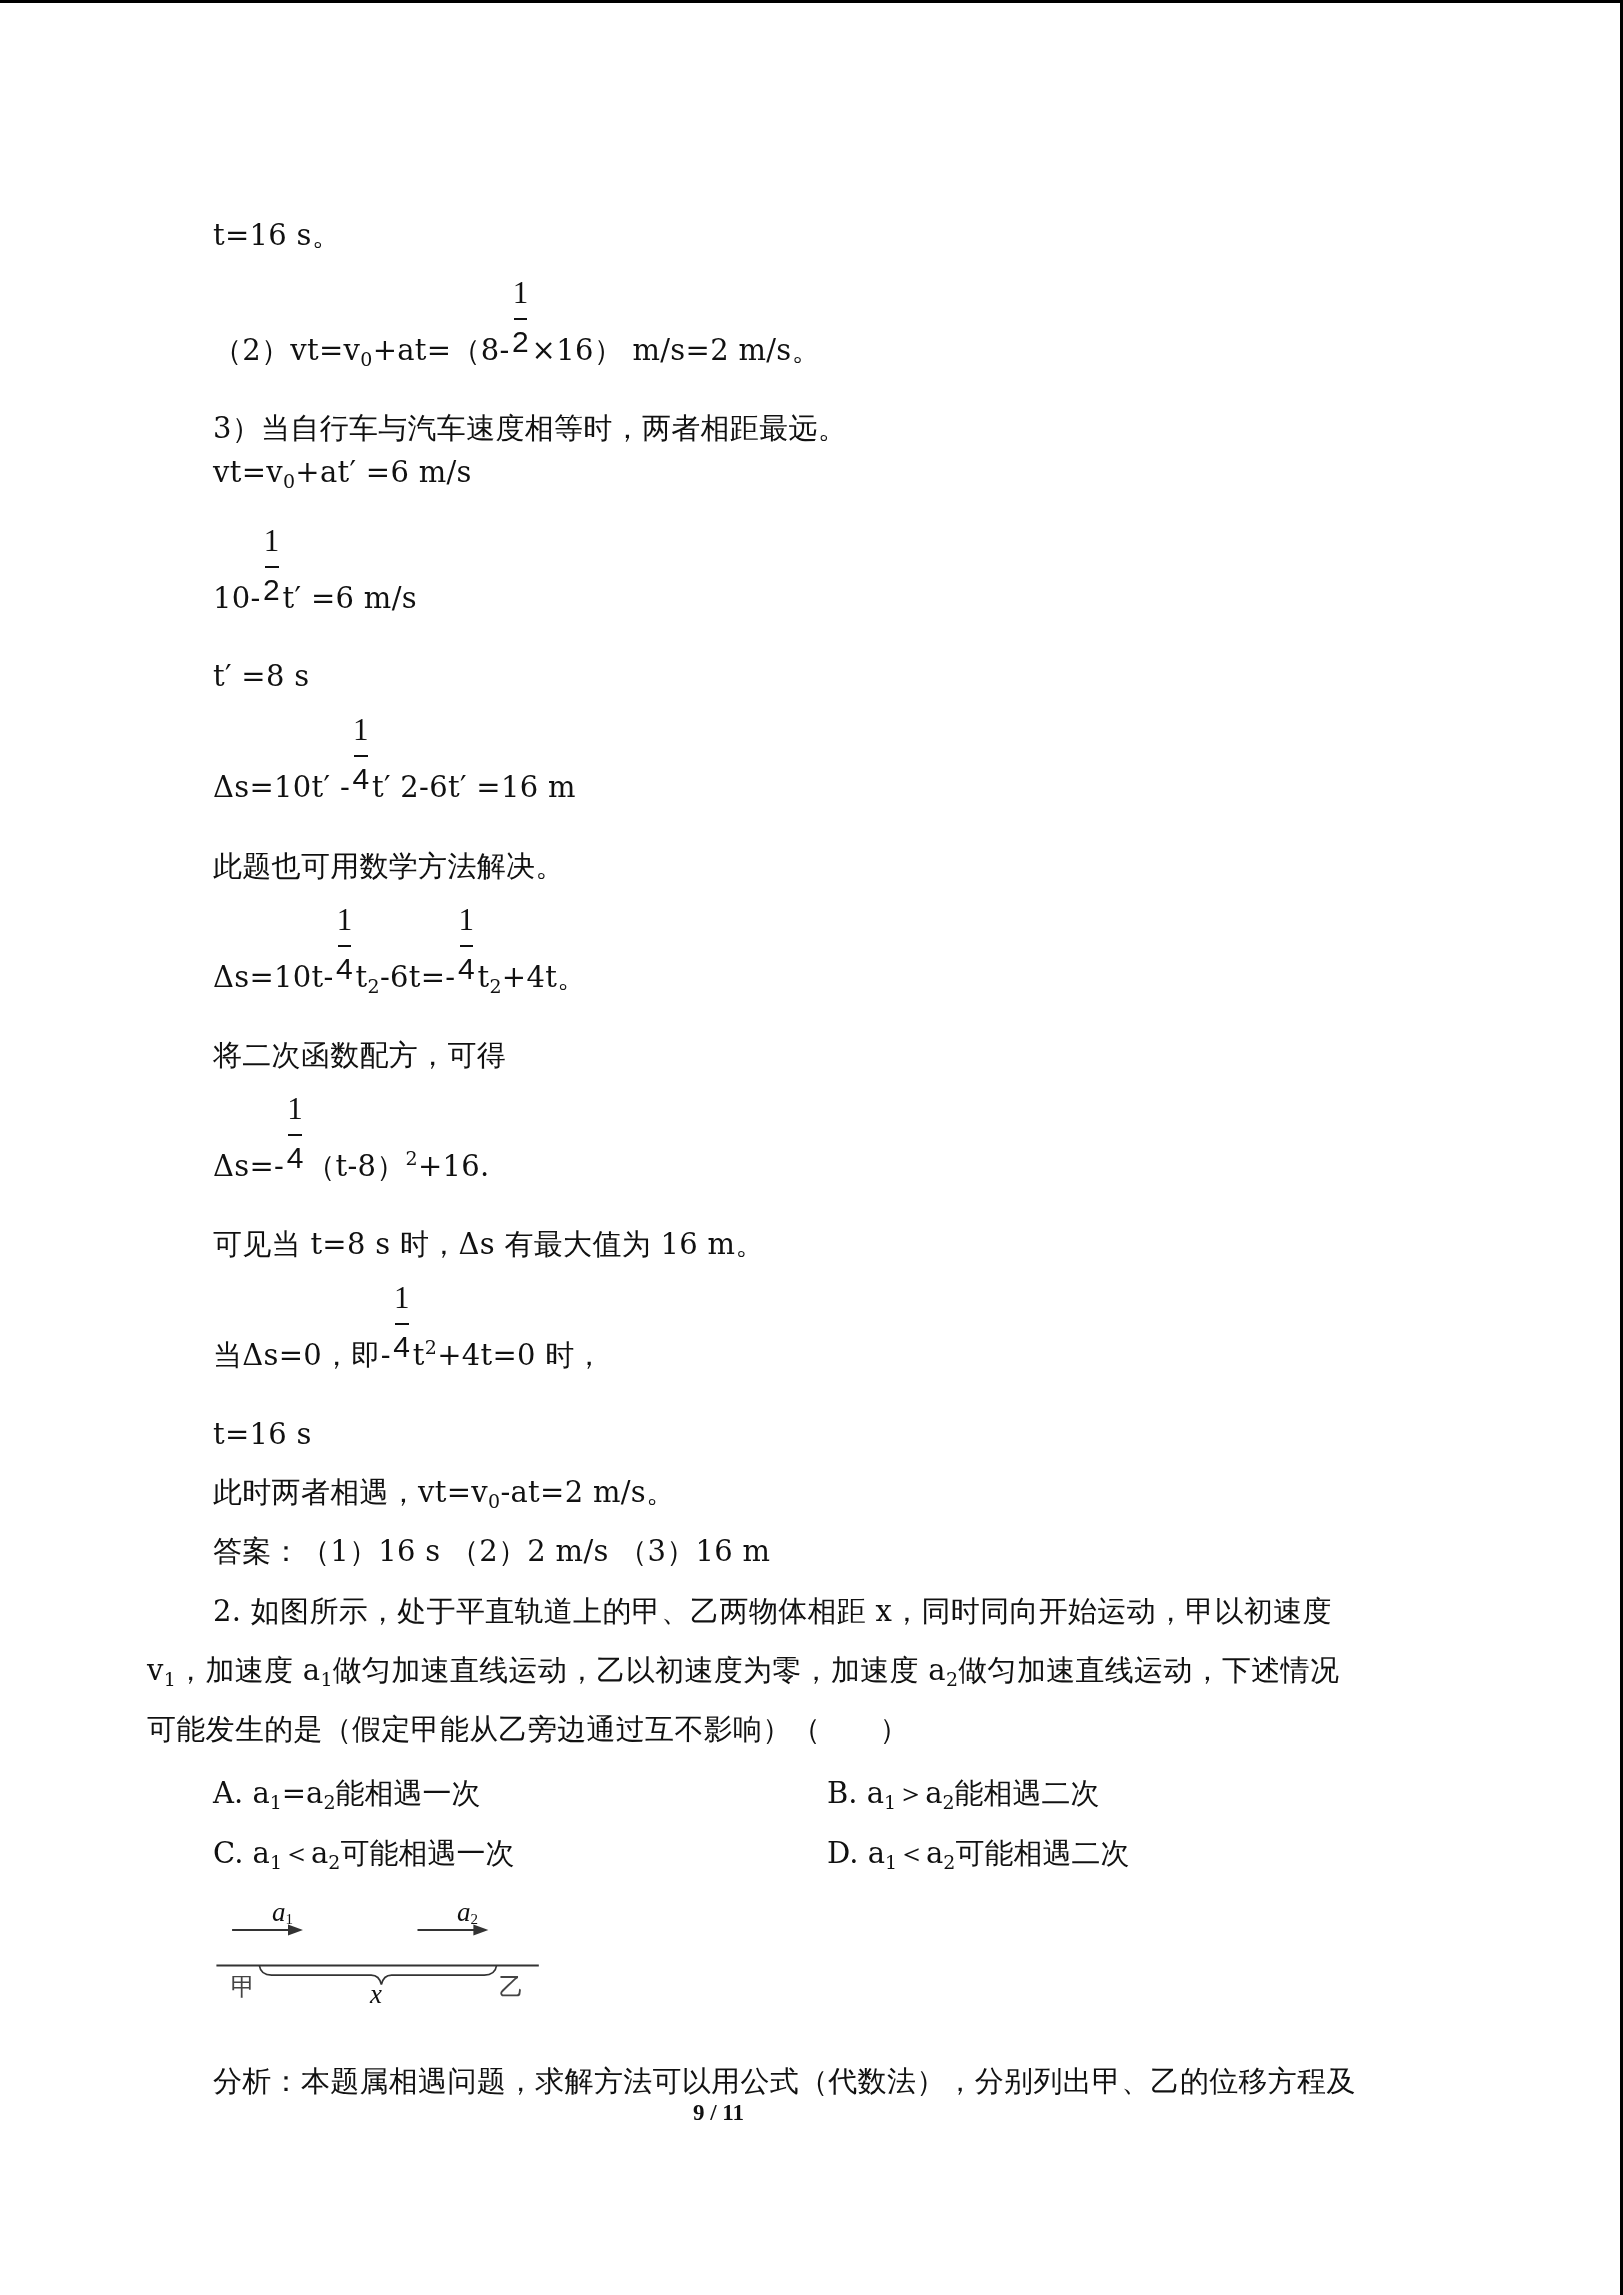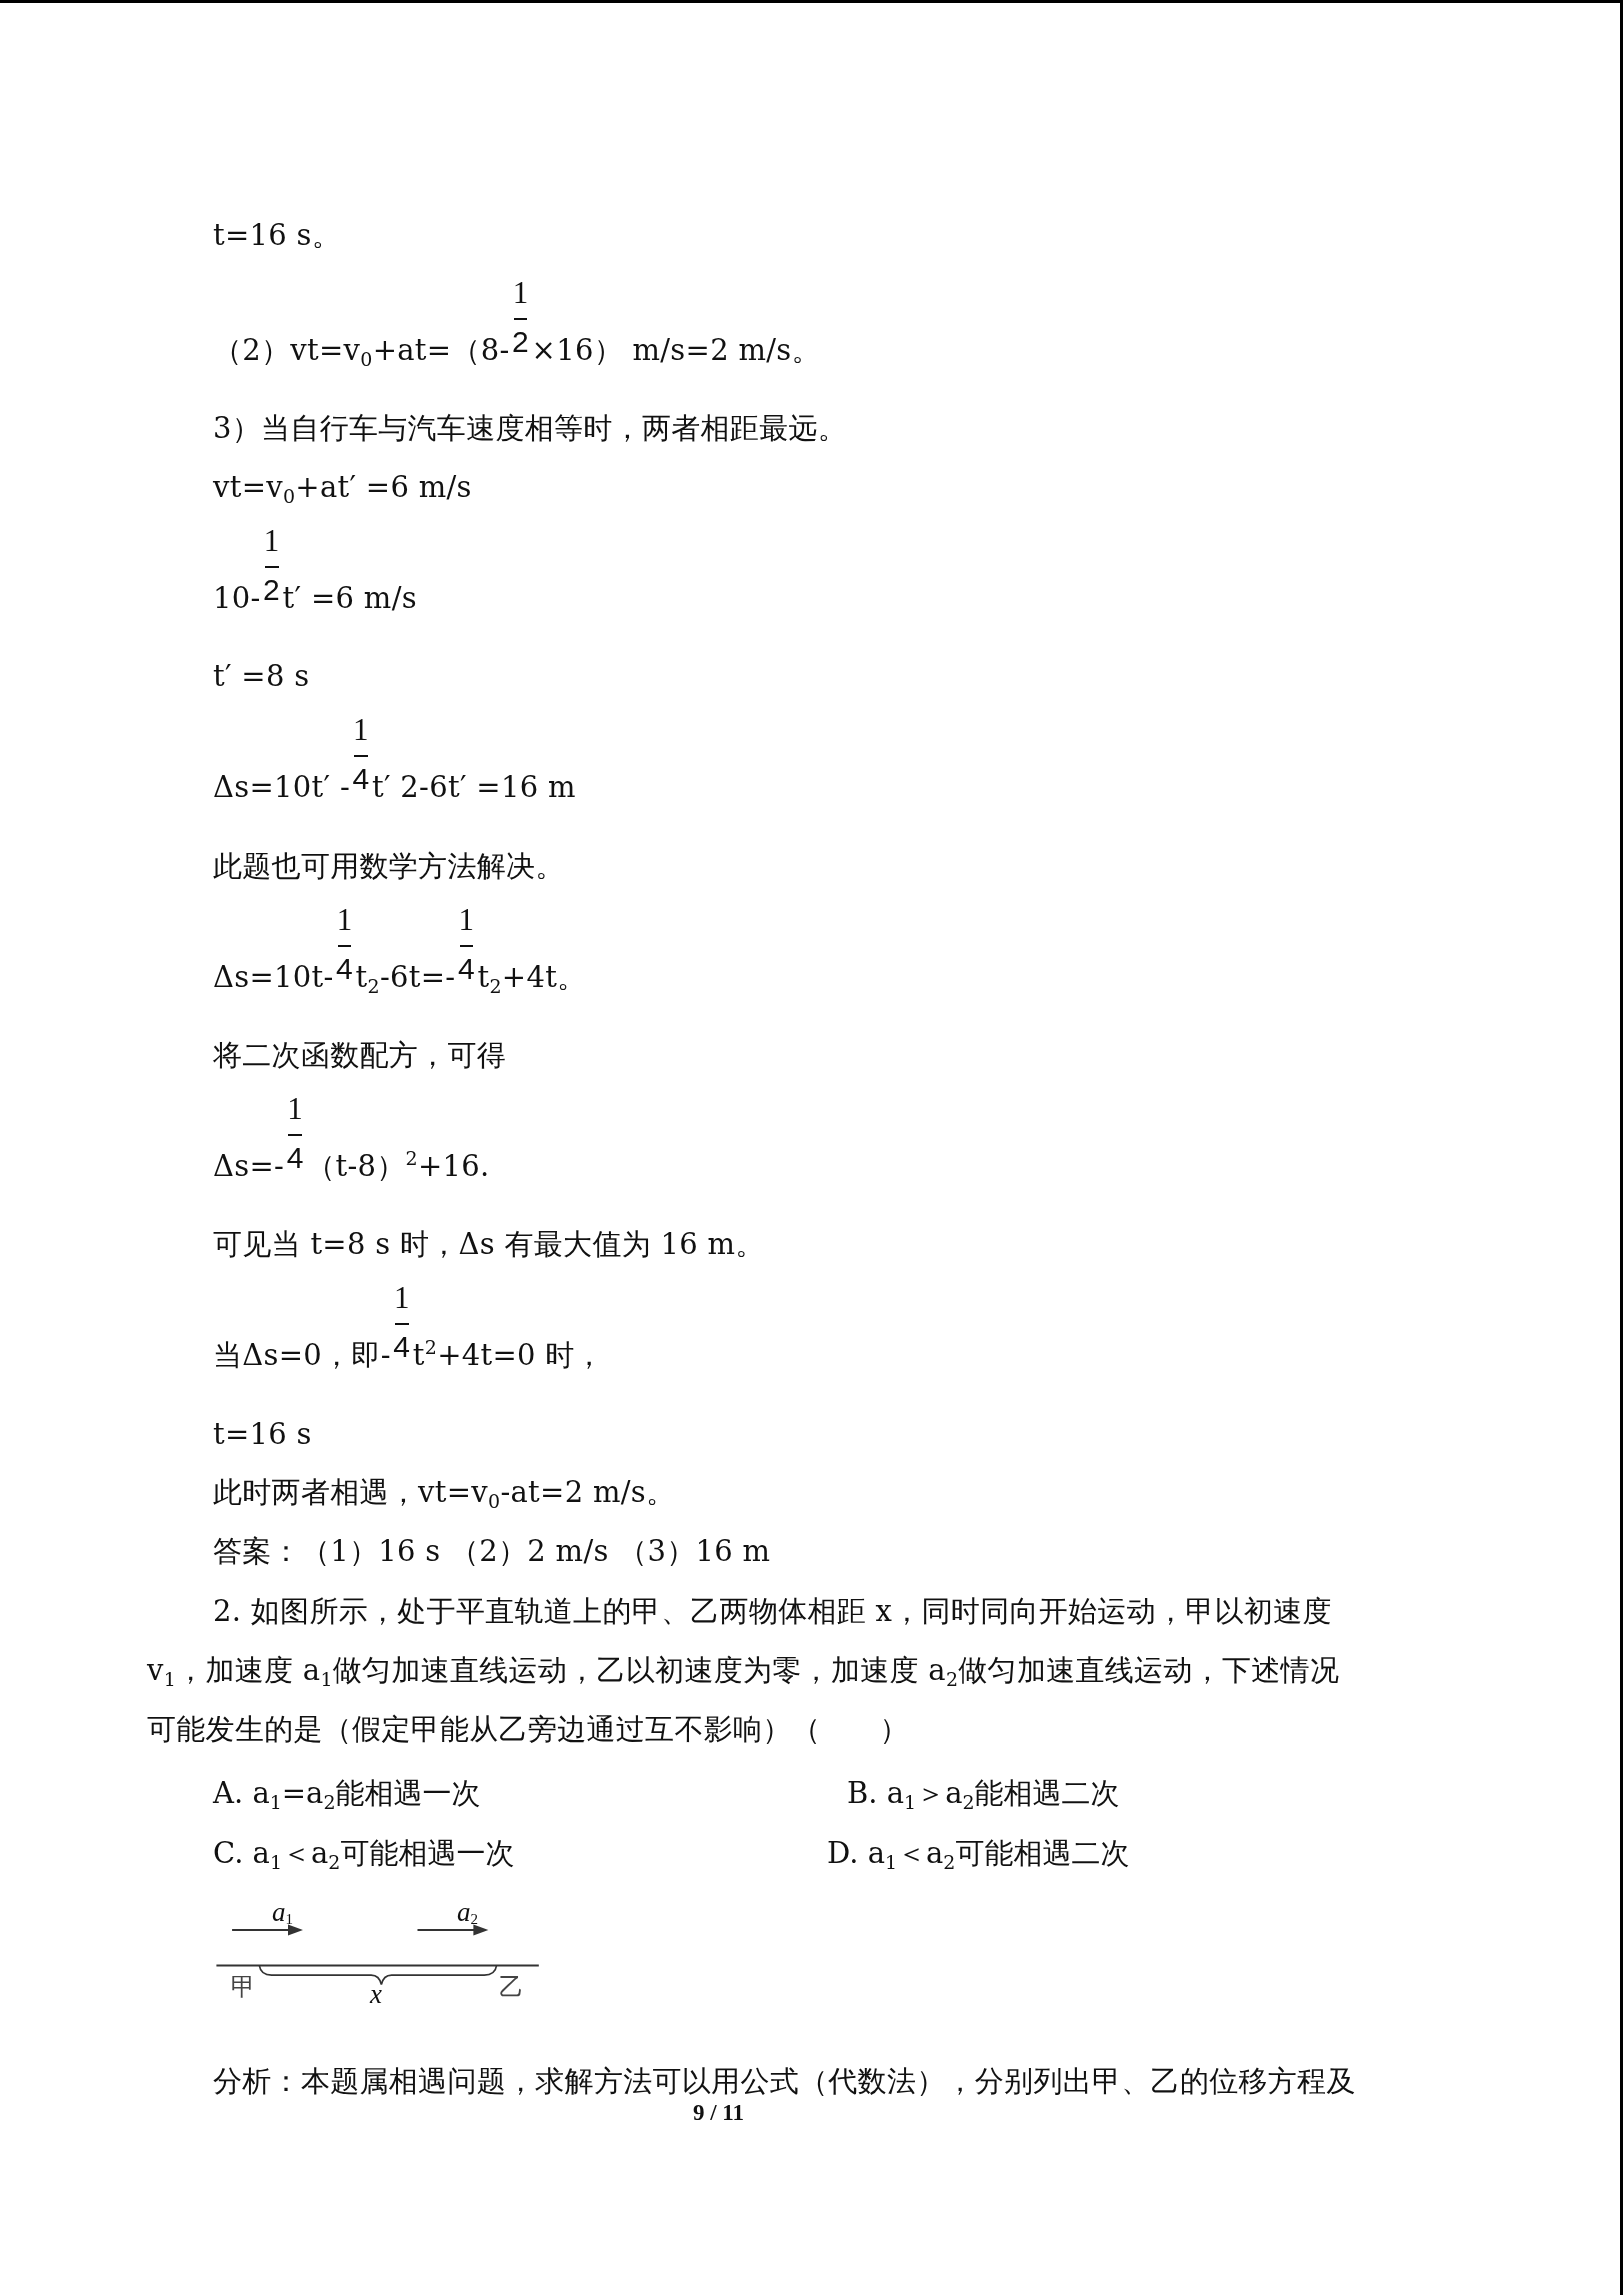--- a/index.html
+++ b/index.html
@@ -117,21 +117,21 @@
 </div>
 
 <div class="line" style="top:333px;">
   <span>（2）vt=v</span><sub>0</sub><span>+at=（8-</span><span class="frac"><span class="num">1</span><span class="bar"></span><span class="den">2</span></span><span>×16） m/s=2 m/s。</span>
 </div>
 
 <div class="line" style="top:411px;">
   <span>3）当自行车与汽车速度相等时，两者相距最远。</span>
 </div>
 
-<div class="line" style="top:470px;text-align:center;">
+<div class="line" style="top:455px;text-align:center;">
   <span>vt=v</span><sub>0</sub><span>+at′ =6 m/s</span>
 </div>
 
 <div class="line" style="top:581px;">
   <span>10-</span><span class="frac"><span class="num">1</span><span class="bar"></span><span class="den">2</span></span><span>t′ =6 m/s</span>
 </div>
 
 <div class="line" style="top:659px;">
   <span>t′ =8 s</span>
 </div>
@@ -179,21 +179,21 @@
 <div class="para" style="top:1582px;">
   <span class="first-indent"></span><span>2. 如图所示，处于平直轨道上的甲、乙两物体相距 x，同时同向开始运动，甲以初速度</span><br>
   <span>v</span><sub>1</sub><span>，加速度 a</span><sub>1</sub><span>做匀加速直线运动，乙以初速度为零，加速度 a</span><sub>2</sub><span>做匀加速直线运动，下述情况</span><br>
   <span>可能发生的是（假定甲能从乙旁边通过互不影响）（　　）</span>
 </div>
 
 <div class="opt" style="left:213px; top:1776px;">
   <span>A.</span>
   <span>a</span><sub>1</sub><span>=a</span><sub>2</sub><span>能相遇一次</span>
 </div>
-<div class="opt" style="left:827px; top:1776px;margin-left:20px;">
+<div class="opt" style="left:827px; top:1776px;">
   <span>B.</span>
   <span>a</span><sub>1</sub><span>＞a</span><sub>2</sub><span>能相遇二次</span>
 </div>
 <div class="opt" style="left:213px; top:1836px;">
   <span>C.</span>
   <span>a</span><sub>1</sub><span>＜a</span><sub>2</sub><span>可能相遇一次</span>
 </div>
 <div class="opt" style="left:827px; top:1836px;">
   <span>D.</span>
   <span>a</span><sub>1</sub><span>＜a</span><sub>2</sub><span>可能相遇二次</span>

